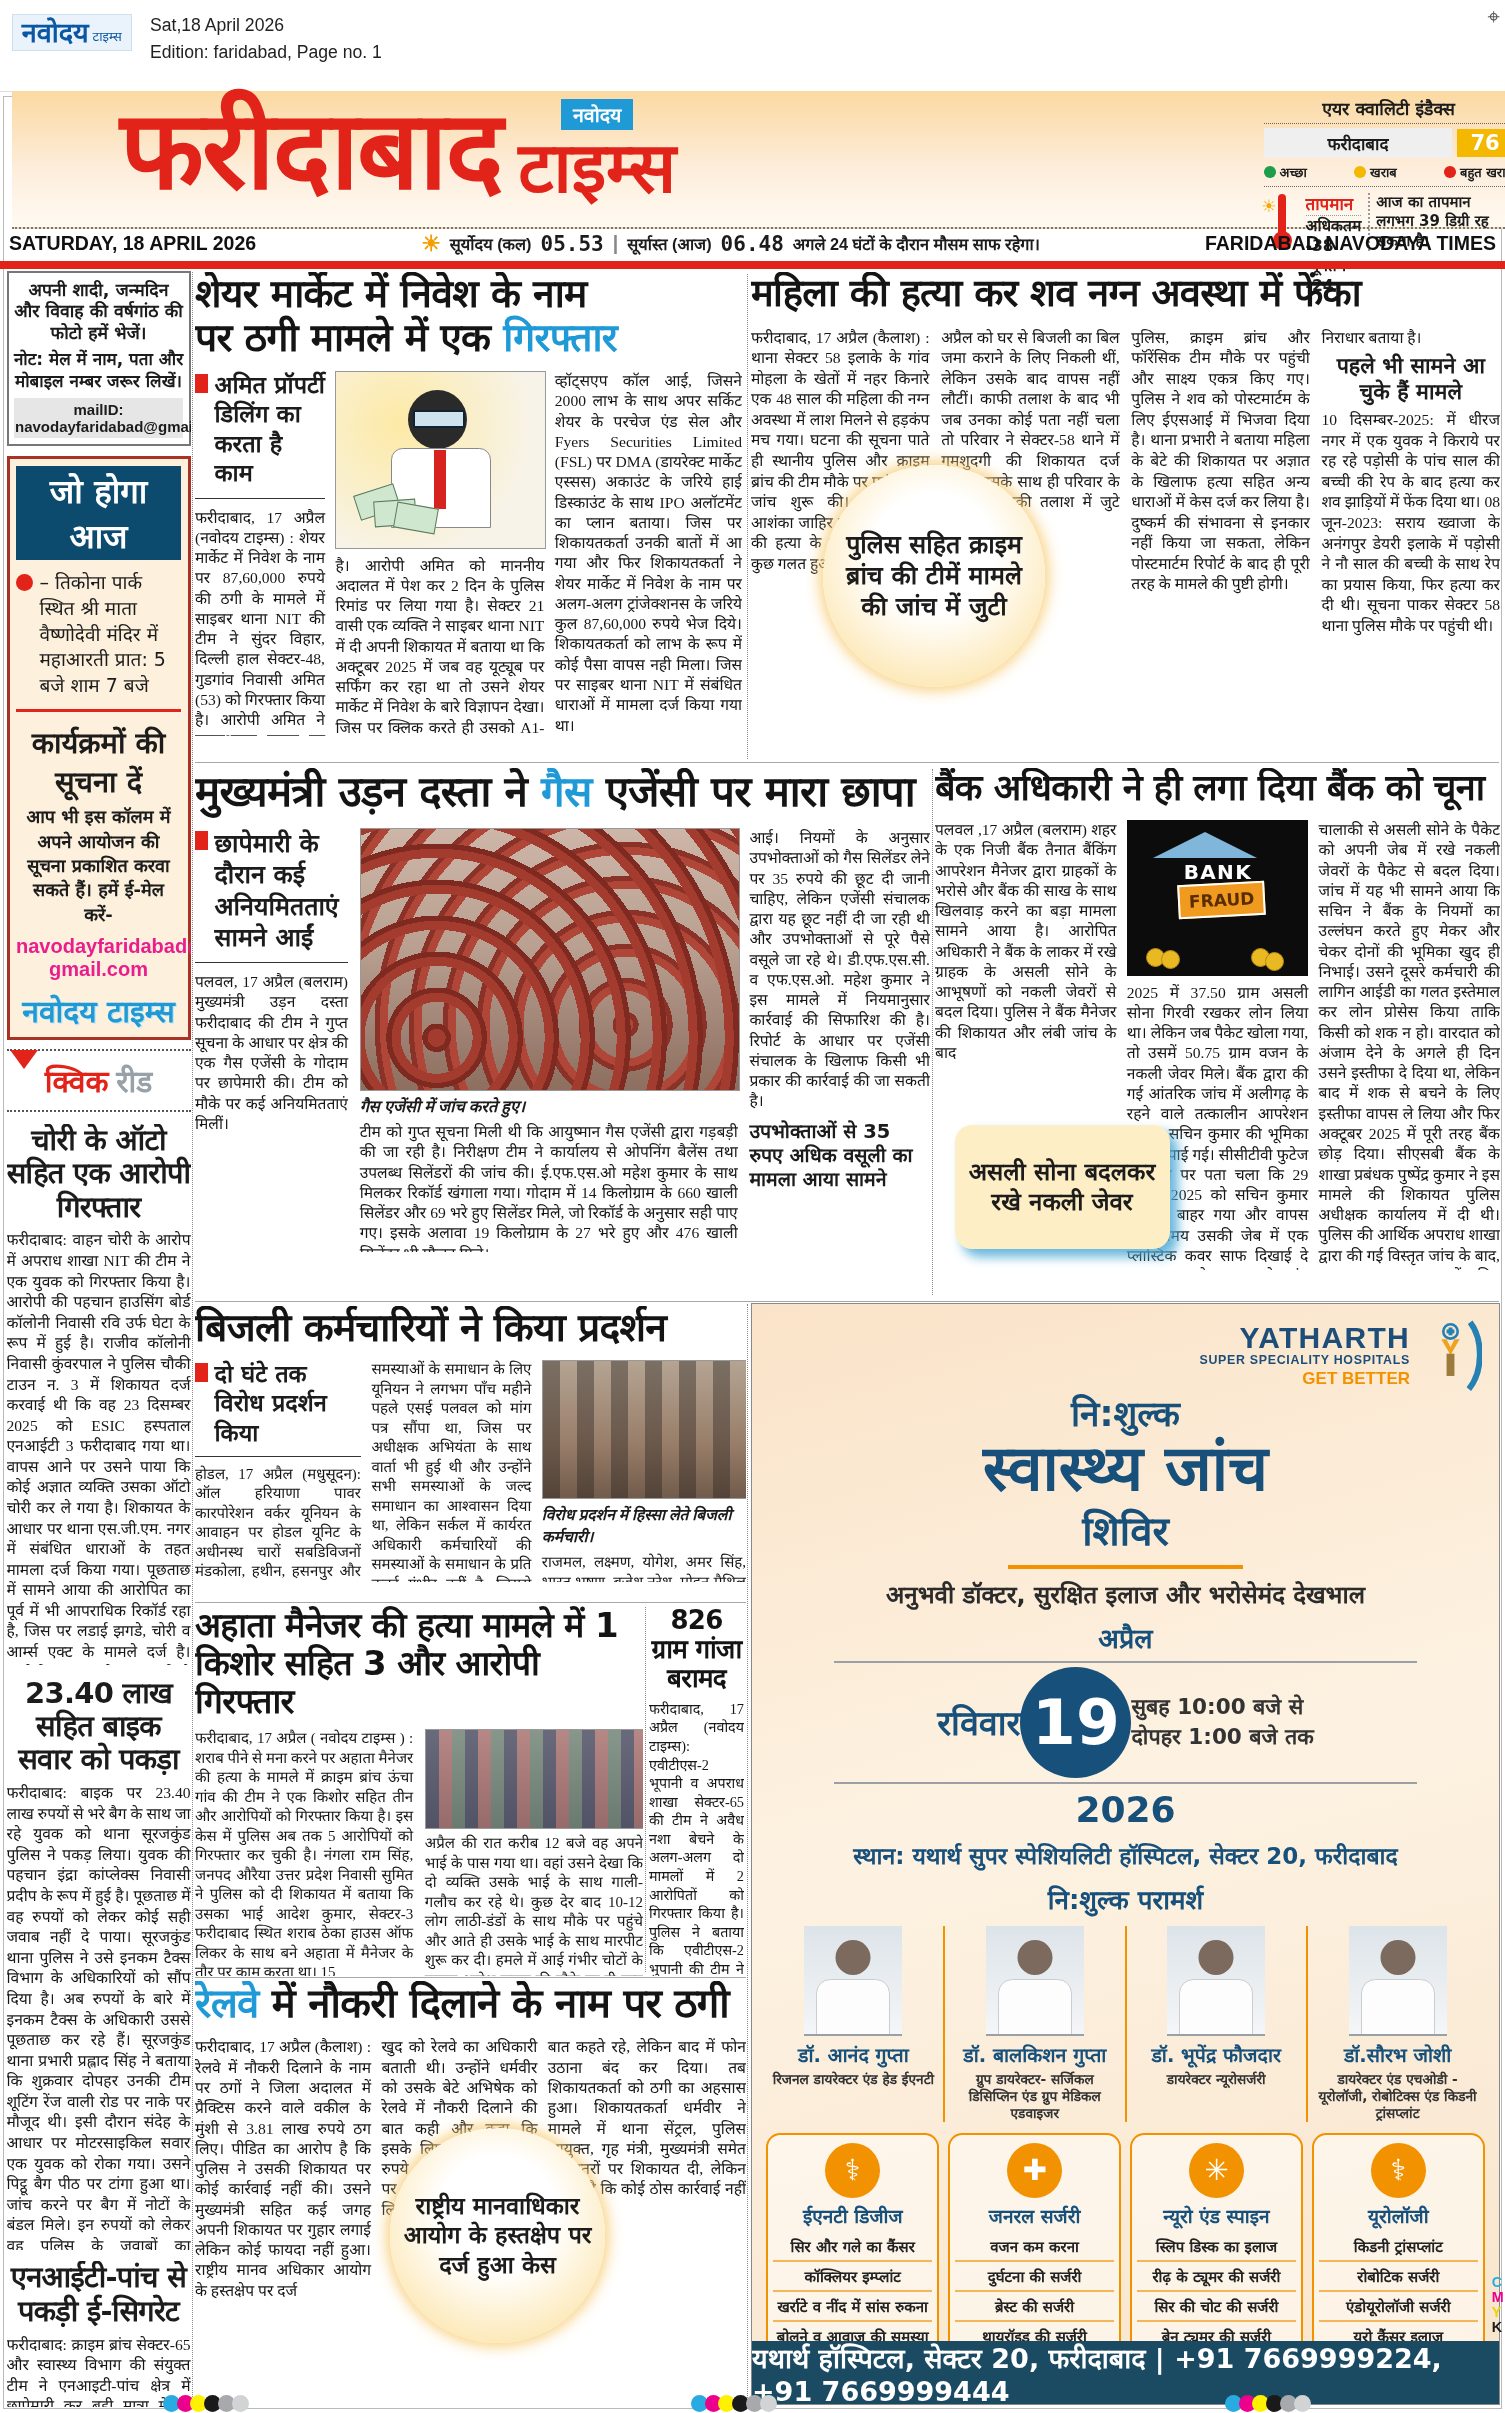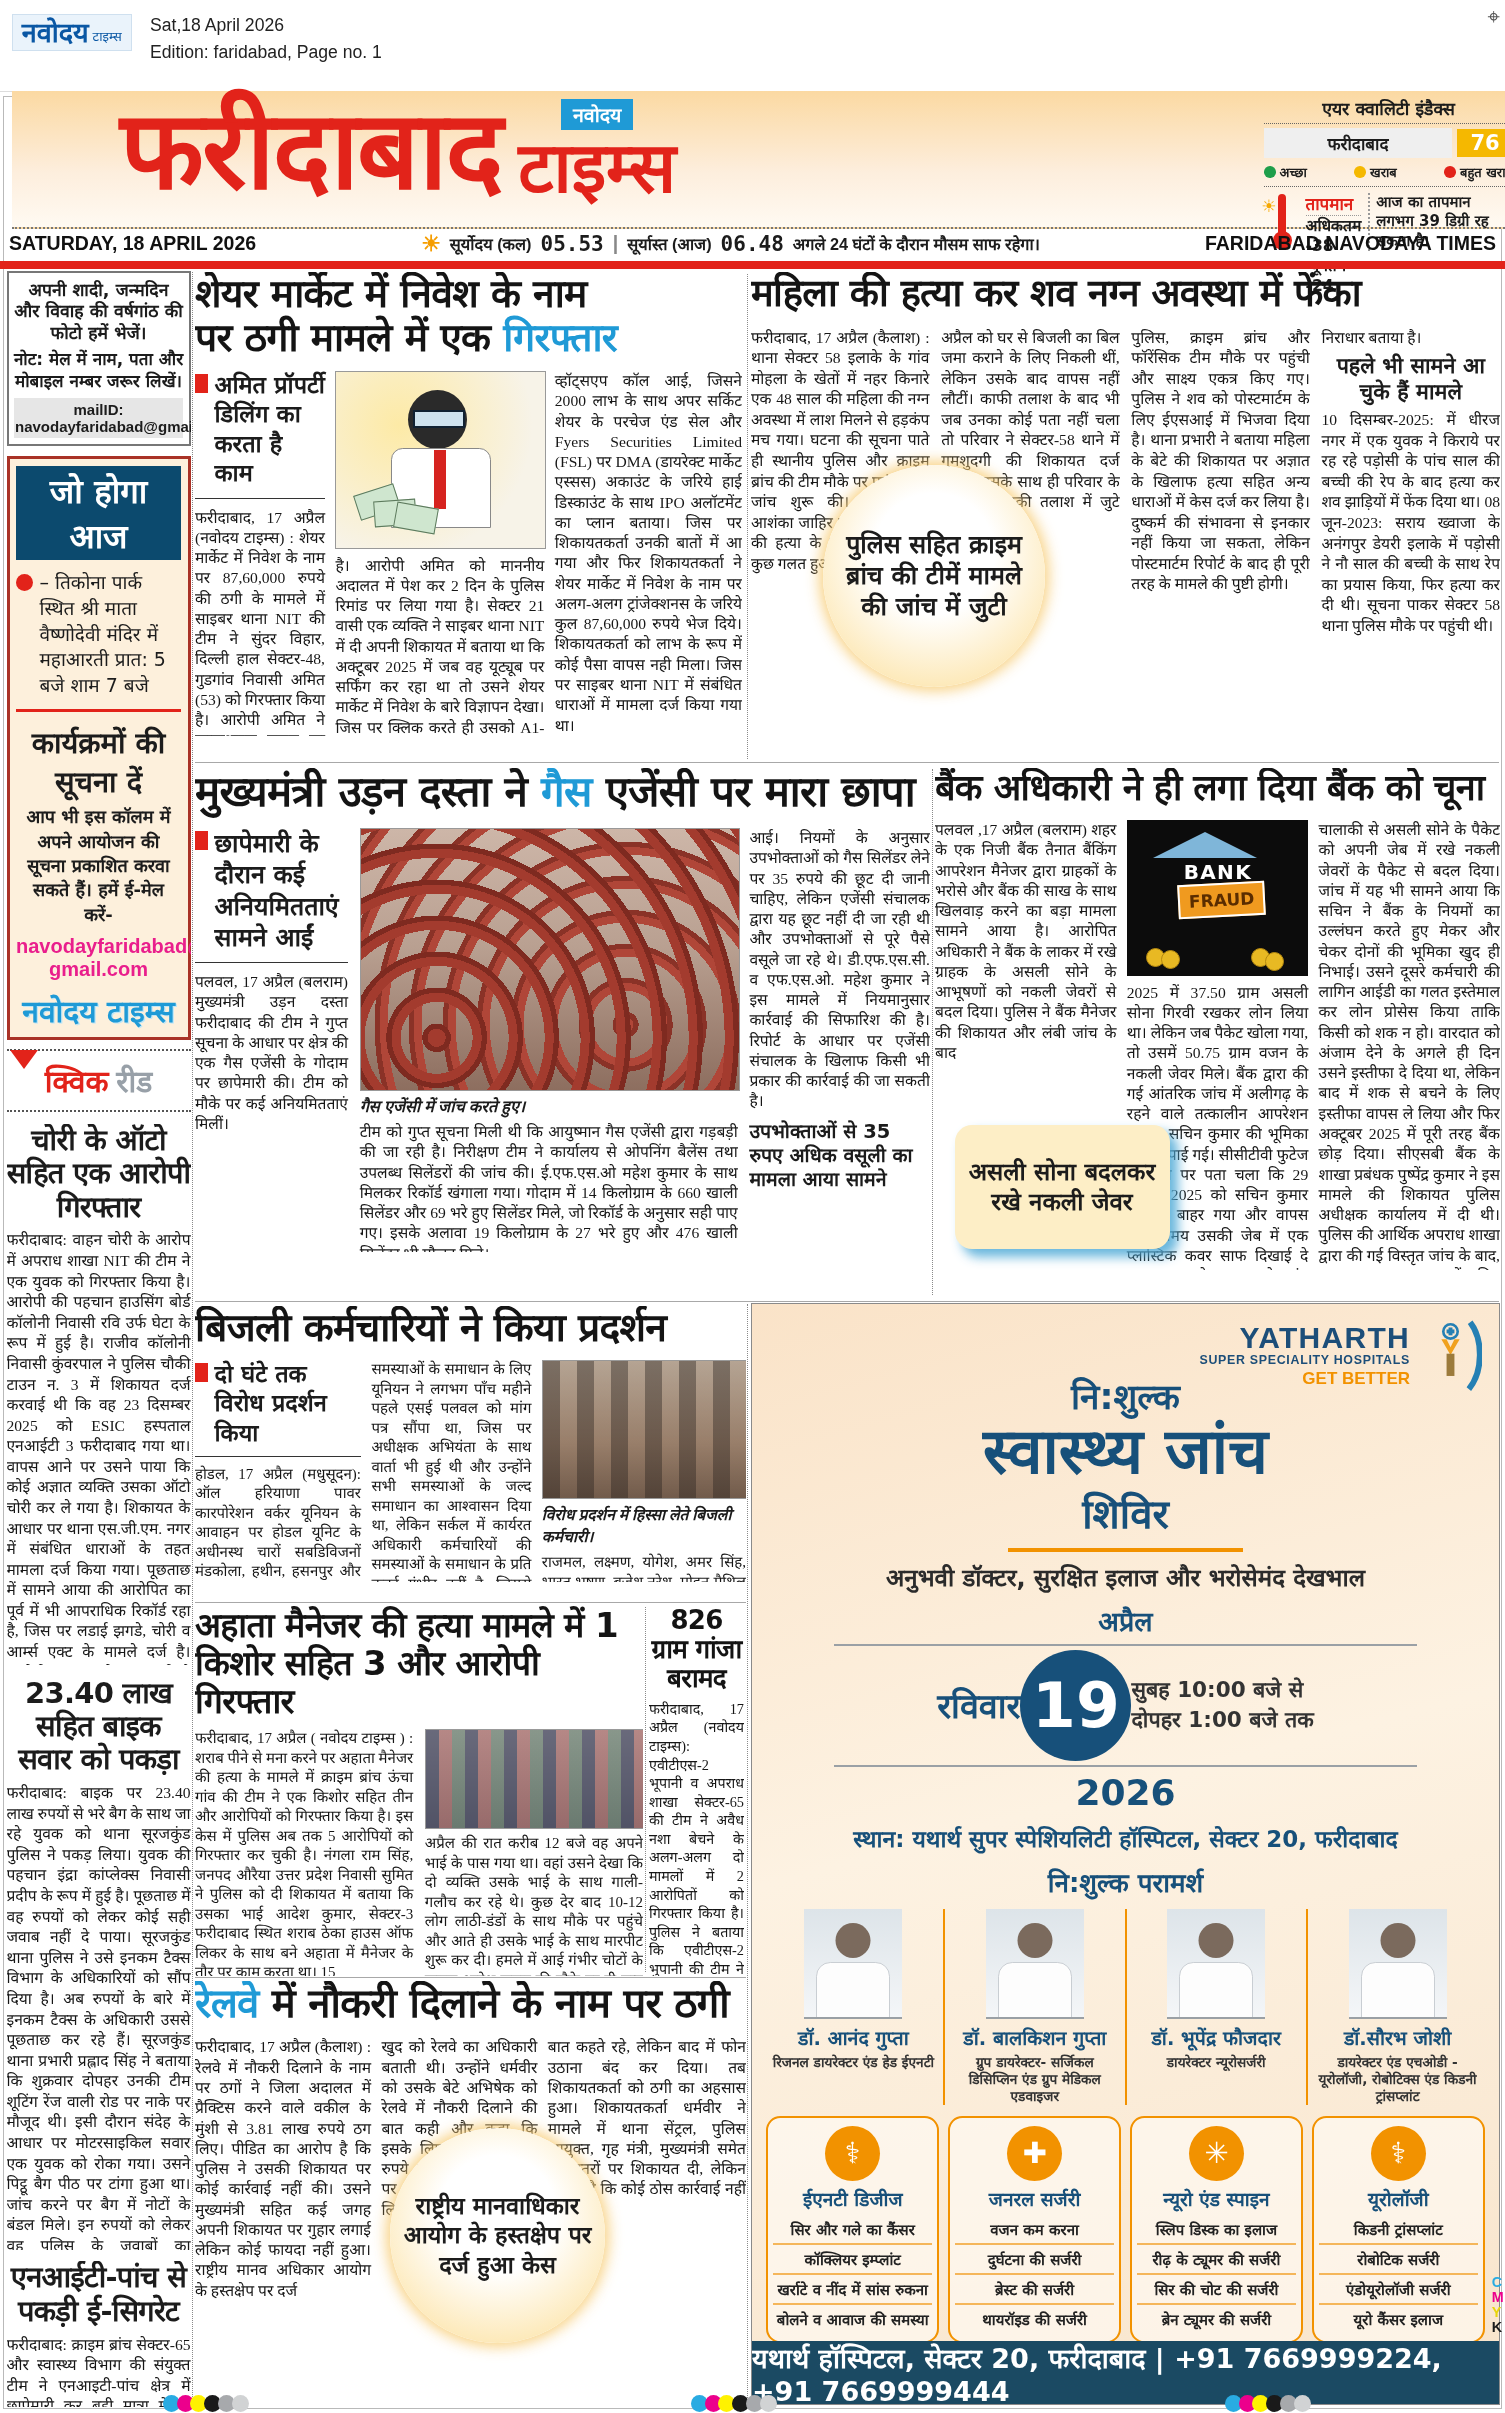--- a/index.html
+++ b/index.html
@@ -184,21 +184,21 @@
 
   
   .ad{left:751px;top:1303px;width:749px;height:1102px;border:1.3px solid #8a8a8a;box-sizing:border-box;
     background:linear-gradient(165deg,#fae3c8 0%,#fdf2e2 45%,#f8e4cb 100%);overflow:hidden;}
   .ad-logo{position:absolute;right:17px;top:13px;display:flex;gap:9px;align-items:center;}
   .ad-logo-txt{text-align:right;line-height:1.1;}
   .ad-logo-txt .b1{font-size:30px;font-weight:800;color:#1c4e79;letter-spacing:1.3px;font-family:"Liberation Sans",sans-serif;}
   .ad-logo-txt .b2{font-size:12.4px;font-weight:bold;color:#1c4e79;letter-spacing:0.7px;font-family:"Liberation Sans",sans-serif;}
   .ad-logo-txt .b3{font-size:17px;font-weight:800;color:#f29200;margin-top:2px;font-family:"Liberation Sans",sans-serif;}
   .ad-center{text-align:center;}
-  .ad-t1{font-size:35px;font-weight:800;color:#17507a;margin-top:68px;}
+  .ad-t1{font-size:35px;font-weight:800;color:#17507a;margin-top:85px;}
   .ad-t2{font-size:63px;font-weight:800;color:#17507a;line-height:1.05;}
   .ad-t3{font-size:40px;font-weight:800;color:#17507a;}
   .ad-rule{width:235px;height:3.9px;background:#f29200;margin:7.8px auto;}
   .ad-subtitle{font-size:24px;font-weight:800;color:#2b2b2b;}
   .ad-month{font-size:27px;font-weight:800;color:#17507a;margin-top:9px;}
   .ad-dateblk{width:78%;margin:5.2px auto 0;border-top:2.6px solid #9aa0a5;border-bottom:2.6px solid #9aa0a5;
     display:flex;align-items:center;justify-content:center;padding:3.9px 0;}
   .ad-day{font-size:34px;font-weight:800;color:#17507a;}
   .ad-19{width:111px;height:111px;border-radius:50%;background:#17507a;color:#fff;display:flex;align-items:center;justify-content:center;font-size:63px;font-weight:800;}
   .ad-time{font-size:21.5px;font-weight:800;color:#333;text-align:left;line-height:1.4;}

